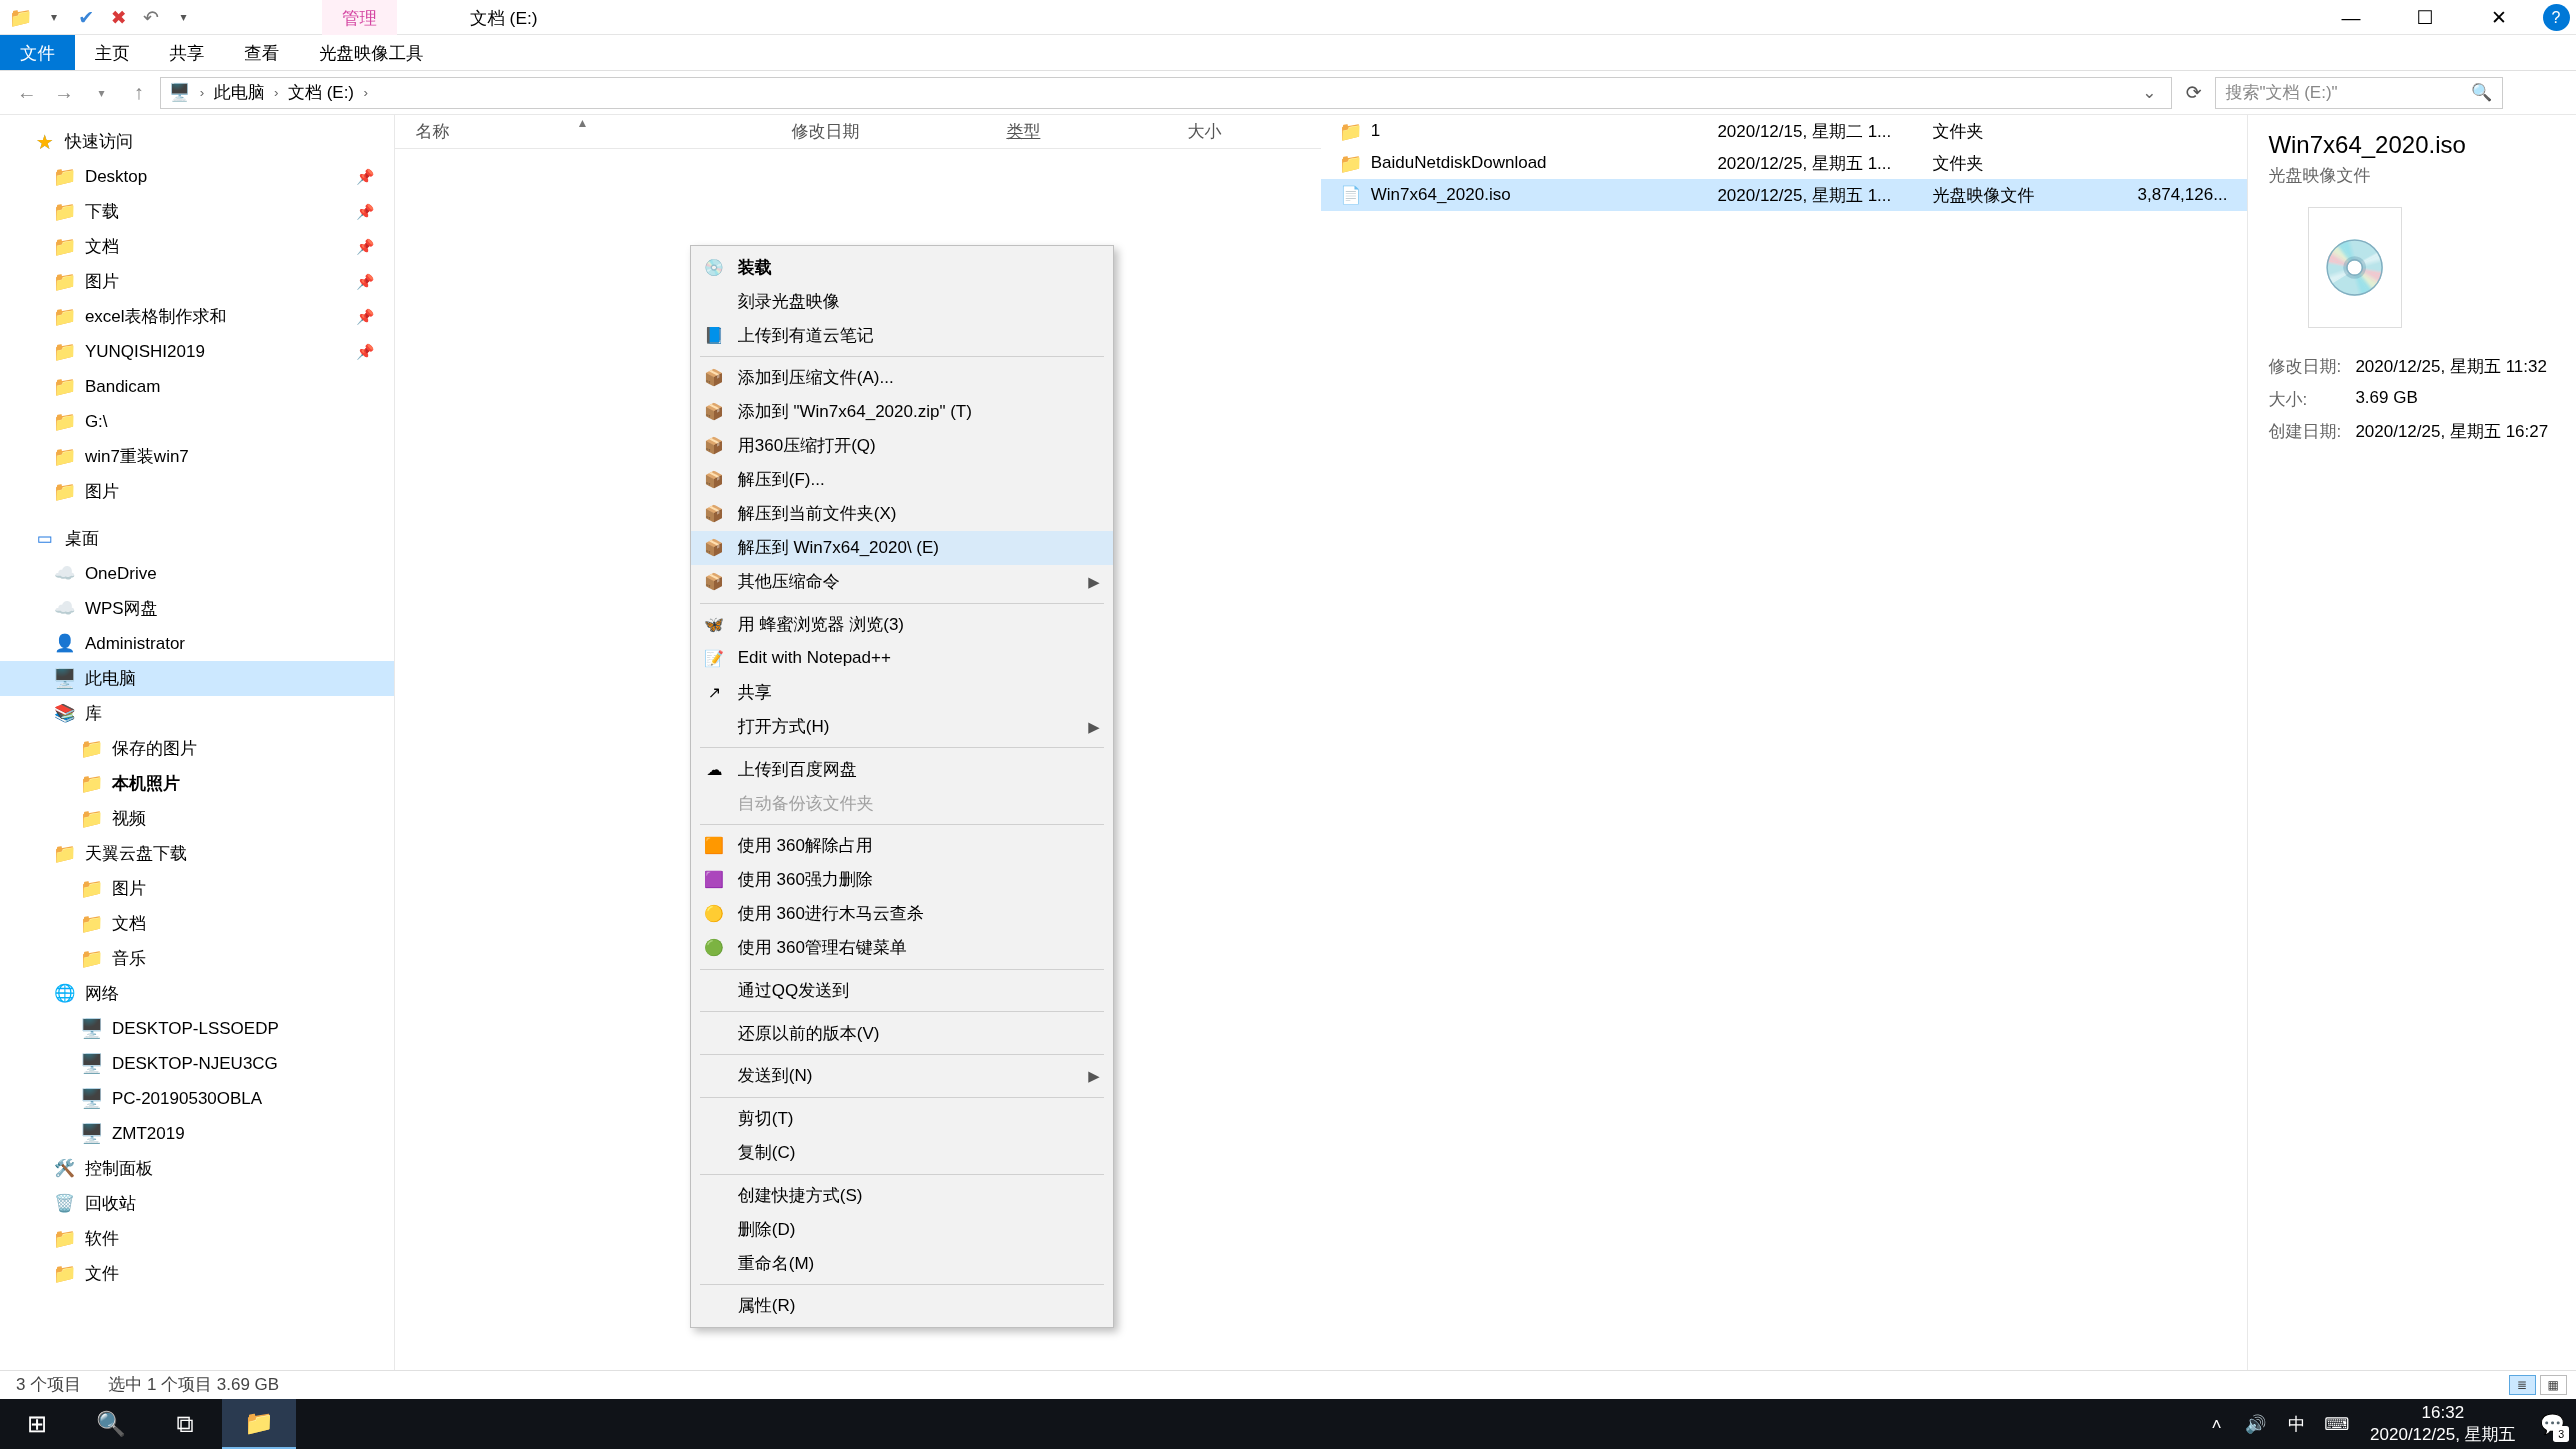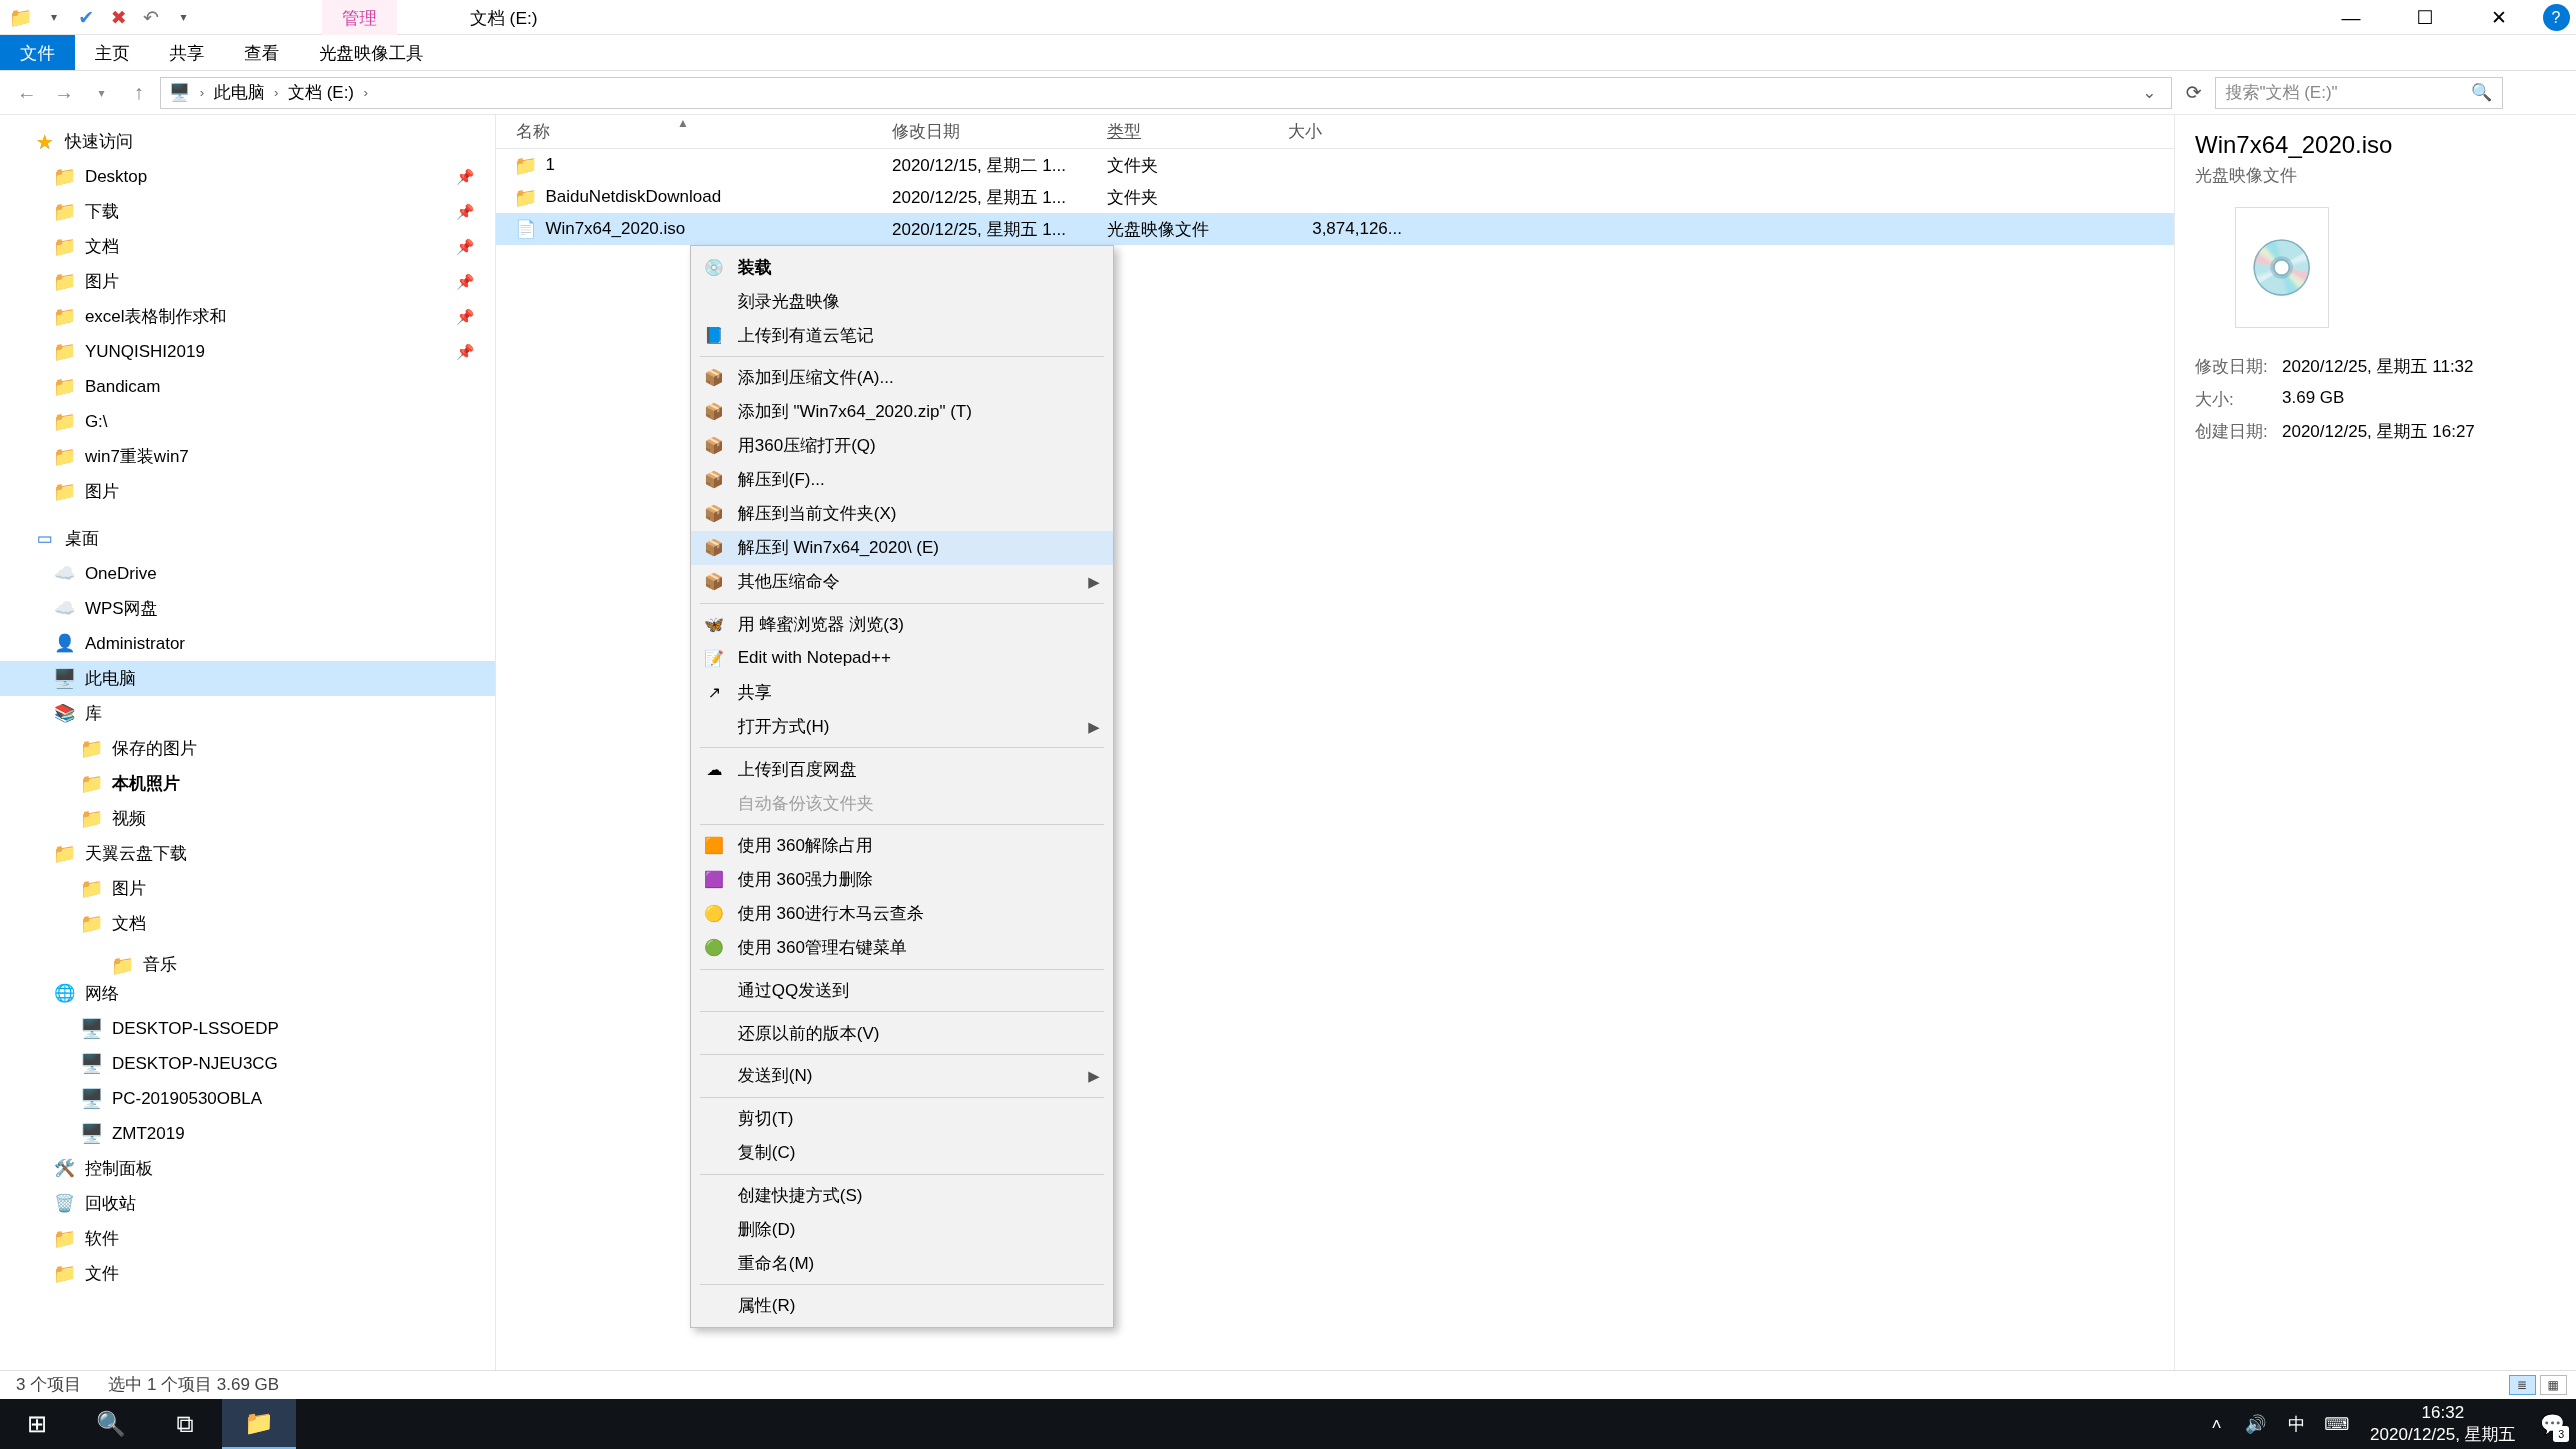--- a/index.html
+++ b/index.html
@@ -44,21 +44,21 @@
 .star-y { color: #50a8ff; font-size: 19px; }
 .star-y::before { content: "★"; color: #ffb300; font-size: 20px; text-shadow: 0 0 0 #4fa3ff; }
 .pc::before { content: "🖥️"; font-size: 19px; }
 .lib::before { content: "📚"; font-size: 17.4px; }
 .net::before { content: "🌐"; font-size: 17.4px; }
 .cloud-b::before { content: "☁️"; font-size: 17.4px; }
 .user::before { content: "👤"; font-size: 17.4px; }
 .pin { position: absolute; right: 20px; color: #999; font-size: 14.8px; }
 
 
-.filelist { flex: 1; display: flex; flex-direction: column; }
+.filelist { flex: 1; display: flex; flex-direction: row; }
 .fl-header { height: 34px; display: flex; align-items: center; border-bottom: 0.7px solid #e8e8e8; color: #555; font-size: 17px; }
 .fl-col-name { width: 396px; padding-left: 20px; position: relative; }
 .fl-col-name .sort { position: absolute; left: 181px; top: -4px; font-size: 12px; color: #777; }
 .fl-col-date { width: 215px; }
 .fl-col-type { width: 181px; text-decoration: underline; }
 .fl-col-size { width: 134px; }
 .fl-row { height: 32px; display: flex; align-items: center; font-size: 17px; }
 .fl-row.selected { background: #cce8ff; }
 .fl-row .cell { overflow: hidden; white-space: nowrap; text-overflow: ellipsis; }
 .fl-row .c-name { width: 396px; padding-left: 20px; display: flex; align-items: center; gap: 9.4px; }
@@ -256,21 +256,21 @@
           <span>天翼云盘下载</span>
         </div>
         <div class="tree-item lvl1" style="padding-left: 81px;">
           <span class="tree-icon folder-y"></span>
           <span>图片</span>
         </div>
         <div class="tree-item lvl1" style="padding-left: 81px;">
           <span class="tree-icon folder-y"></span>
           <span>文档</span>
         </div>
-        <div class="tree-item lvl1" style="padding-left: 112px; align-items: flex-end;">
+        <div class="tree-item lvl1" style="padding-left: 81px;">
           <span class="tree-icon folder-y"></span>
           <span>音乐</span>
         </div>
       </div>
     <div class="tree-item lvl1">
         <span class="tree-icon net"></span>
         <span>网络</span>
       </div>
     <div id="tree-net">
         <div class="tree-item lvl1" style="padding-left: 81px;">

